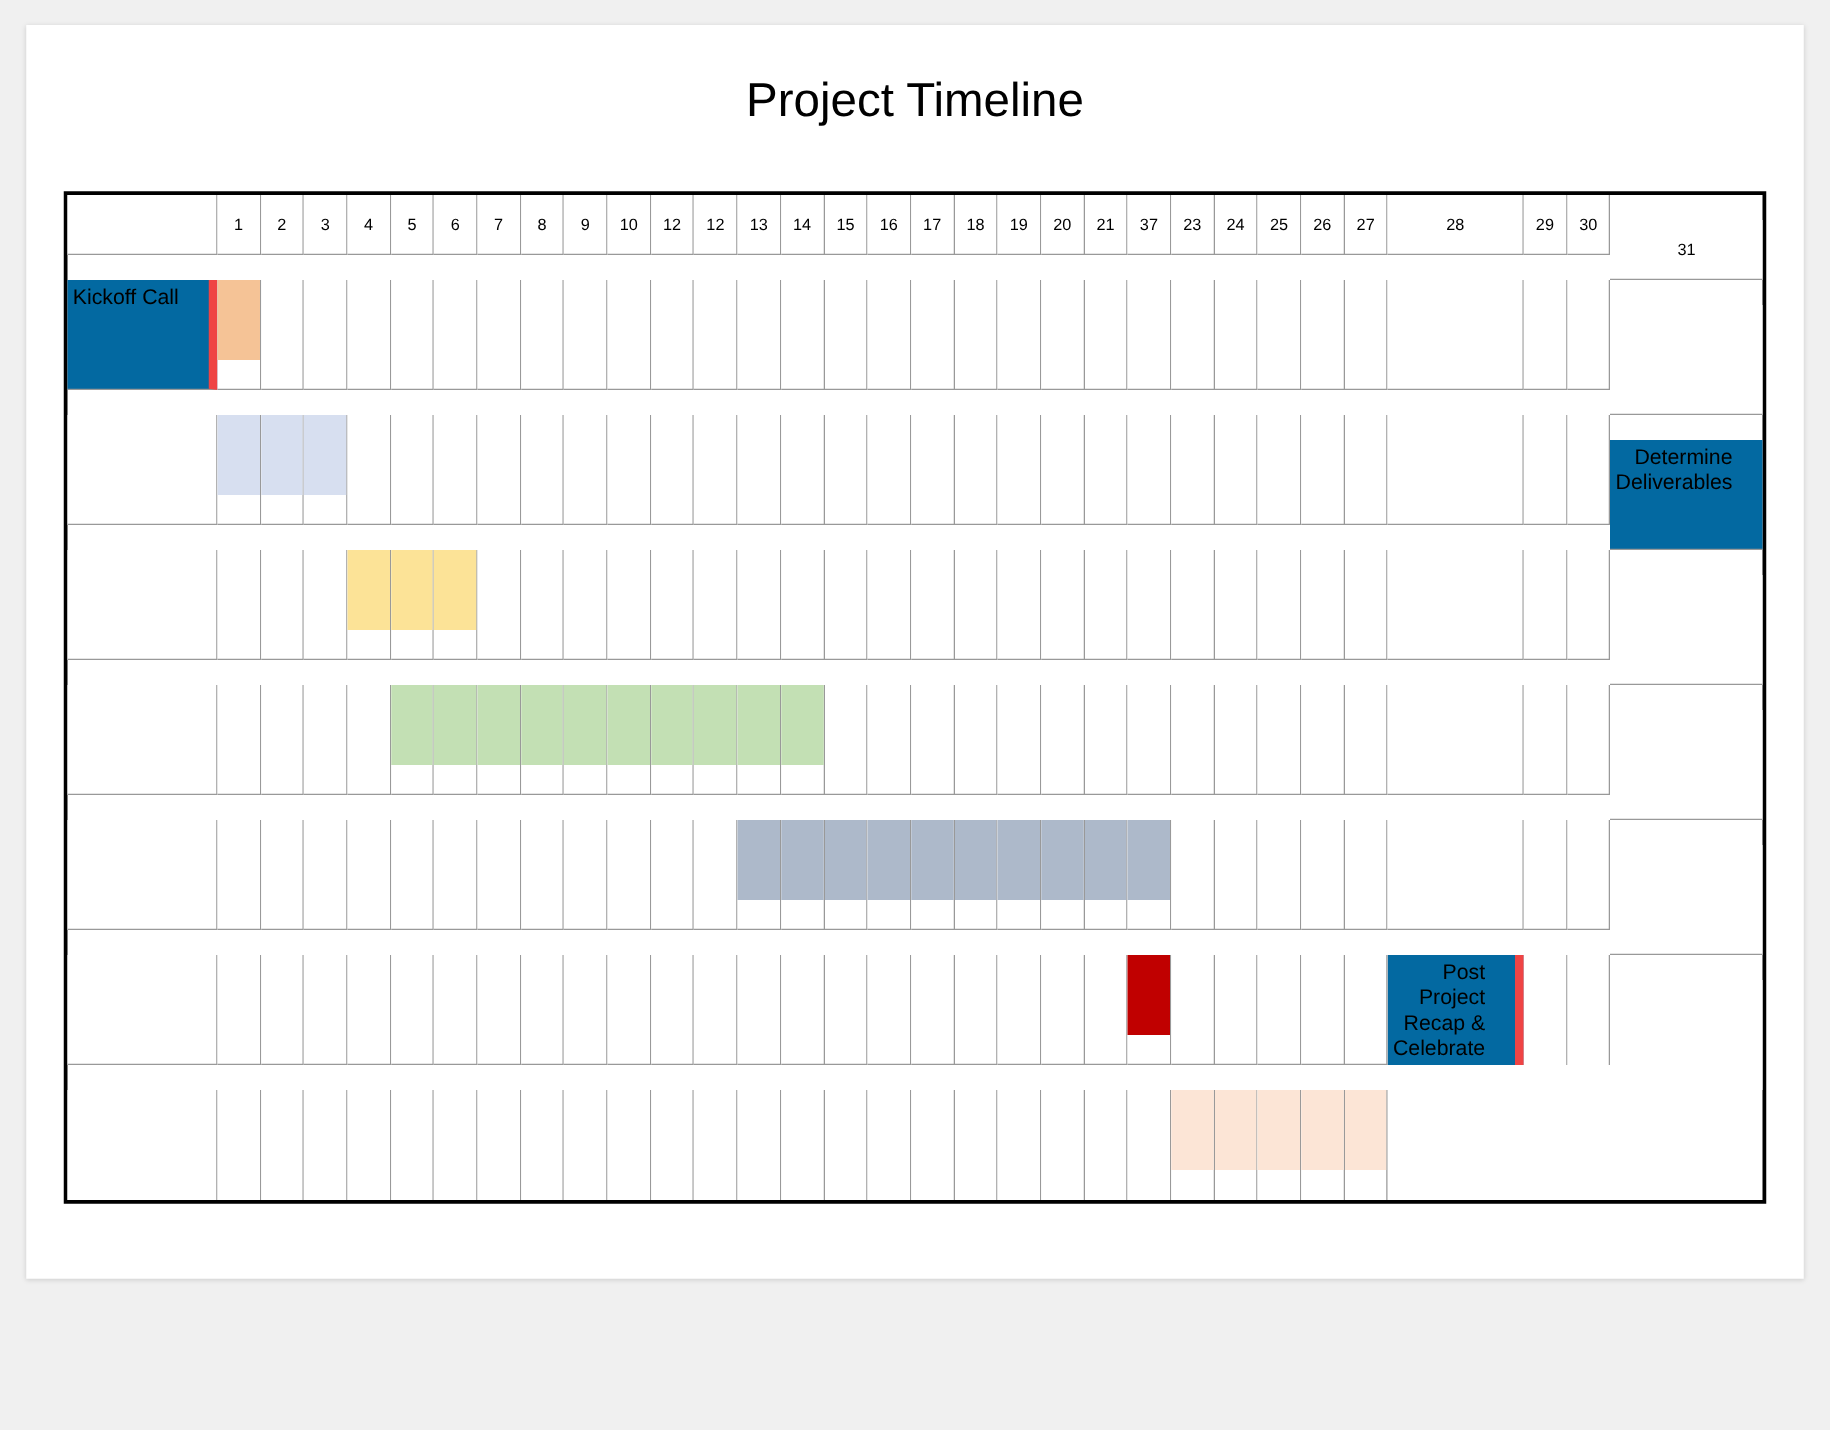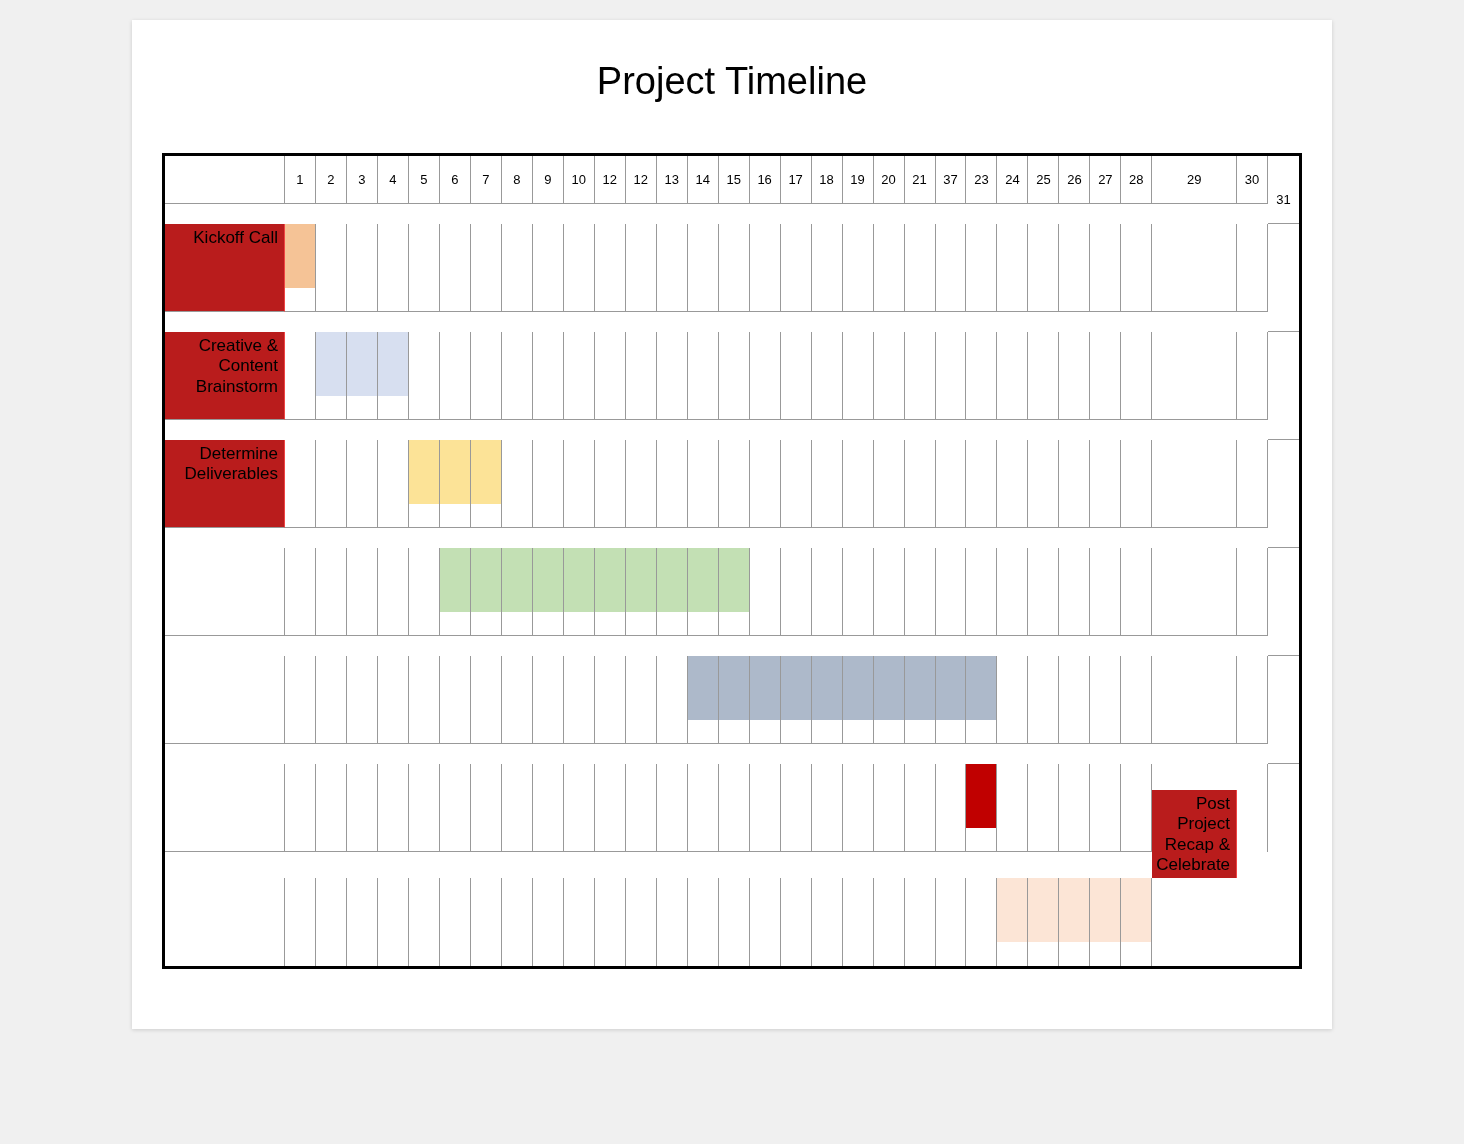--- a/index.html
+++ b/index.html
@@ -7,21 +7,21 @@
       margin: 0;
       padding: 0;
     }
     body {
       font-family: Arial, Helvetica, sans-serif;
       background: #f0f0f0;
       padding: 20px;
     }
     .page {
       background: #fff;
-      width: 1200px;
+      width: 1422px;
       margin: 0 auto;
       padding: 40px 30px 60px 30px;
       box-shadow: 0 1px 4px rgba(0,0,0,0.15);
     }
     .title {
       text-align: center;
       font-size: 38px;
       font-weight: 400;
       margin-bottom: 50px;
       color: #000;
@@ -42,30 +42,30 @@
       font-weight: 400;
       border-bottom: 1px solid #999;
       border-right: 1px solid #999;
       background: #fff;
     }
     .header-cell.task-col {
       background: #fff;
     }
     .task-label {
       height: 88px;
-      padding: 4px 6px 4px 4px;
+      padding: 4px 24px 4px 4px;
       text-align: right;
       font-size: 17px;
       line-height: 1.2;
-      border-right: 1px solid #ef4444;
+      border-right: 7px solid #ef4444;
       border-bottom: 1px solid #999;
       display: flex;
       align-items: flex-start;
       justify-content: flex-end;
-      background: #b91c1c;
+      background: #0369a1;
     }
     .day-cell {
       height: 88px;
       border-right: 1px solid #999;
       border-bottom: 1px solid #999;
       background: #fff;
       position: relative;
     }
     .day-cell .fill {
       position: absolute;
@@ -146,21 +146,20 @@
         <div class="day-cell"></div>
         <div class="day-cell"></div>
         <div class="day-cell"></div>
         <div class="day-cell"></div>
         <div class="day-cell"></div>
         <div class="day-cell"></div>
         <div class="day-cell"></div>
         <div class="day-cell"></div>
         <div class="day-cell"></div>
         <div class="day-cell"></div>
-        <div class="task-label">Creative &amp; Content Brainstorm</div>
         <div class="day-cell"></div>
         <div class="day-cell">
           <div class="fill" style="background: rgb(215, 223, 240);"></div>
         </div>
         <div class="day-cell">
           <div class="fill" style="background: rgb(215, 223, 240);"></div>
         </div>
         <div class="day-cell">
           <div class="fill" style="background: rgb(215, 223, 240);"></div>
         </div>
@@ -357,21 +356,21 @@
         <div class="day-cell"></div>
         <div class="day-cell"></div>
         <div class="day-cell">
           <div class="fill" style="background: rgb(192, 0, 0);"></div>
         </div>
         <div class="day-cell"></div>
         <div class="day-cell"></div>
         <div class="day-cell"></div>
         <div class="day-cell"></div>
         <div class="day-cell"></div>
-        <div class="task-label" style="border-bottom: none; margin-top: 26px;">Post Project Recap &amp; Celebrate</div>
+        <div class="task-label" style="border-bottom: none;">Post Project Recap &amp; Celebrate</div>
         <div class="day-cell" style="border-bottom: none;"></div>
         <div class="day-cell" style="border-bottom: none;"></div>
         <div class="day-cell" style="border-bottom: none;"></div>
         <div class="day-cell" style="border-bottom: none;"></div>
         <div class="day-cell" style="border-bottom: none;"></div>
         <div class="day-cell" style="border-bottom: none;"></div>
         <div class="day-cell" style="border-bottom: none;"></div>
         <div class="day-cell" style="border-bottom: none;"></div>
         <div class="day-cell" style="border-bottom: none;"></div>
         <div class="day-cell" style="border-bottom: none;"></div>

